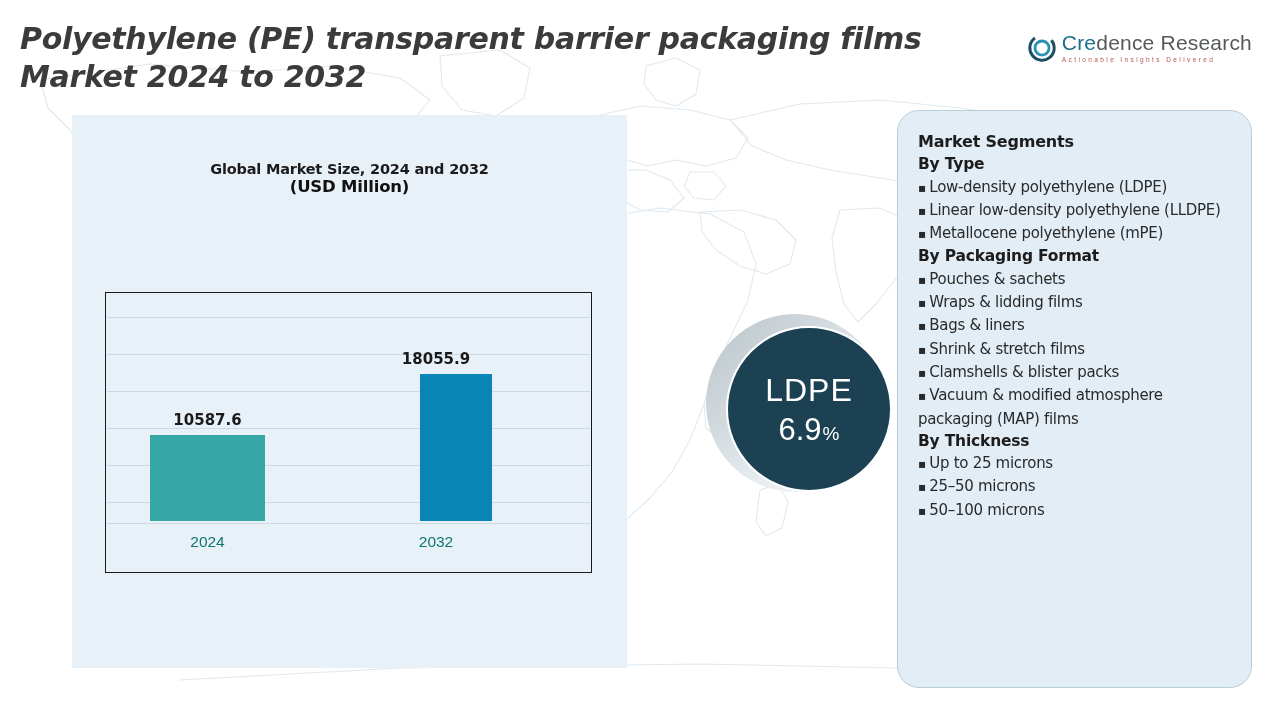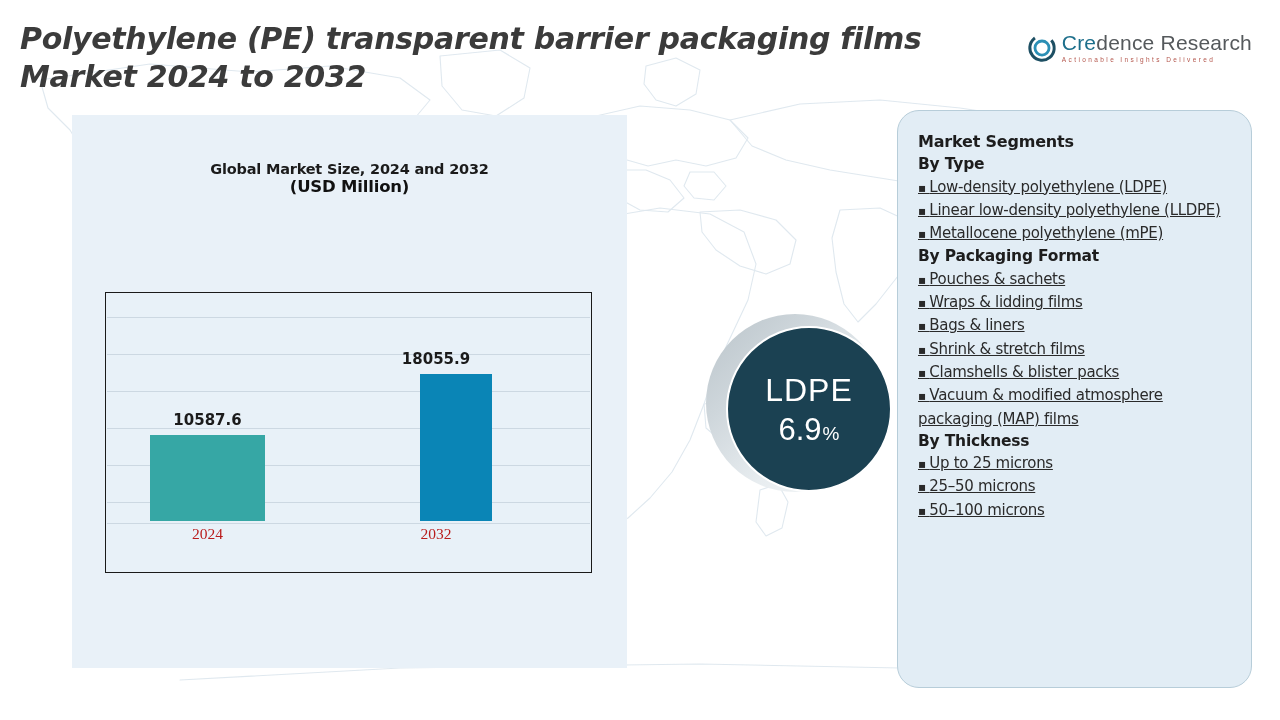--- a/index.html
+++ b/index.html
@@ -147,24 +147,24 @@
     font-size: 15px;
     font-weight: bold;
     color: #1b1b1b;
     white-space: nowrap;
   }
   .bar-cat {
     position: absolute;
     left: 50%;
     transform: translateX(-50%);
     top: 100%;
-    margin-top: 4px;
-    font-family: Liberation Serif, serif;
+    margin-top: 12px;
+    font-family: Liberation Sans, sans-serif;
     font-size: 15.5px;
-    color: #b91c1c;
+    color: #0f766e;
     white-space: nowrap;
   }
 
   
   #cagr-badge {
     position: absolute;
     left: 706px;
     top: 314px;
     width: 192px;
     height: 192px;
@@ -243,21 +243,20 @@
     color: #1d1d1d;
     line-height: 22.3px;
     letter-spacing: -0.2px;
   }
   .seg-item {
     font-family: "DejaVu Sans", sans-serif;
     font-size: 15px;
     color: #2a2a2a;
     line-height: 22.3px;
     letter-spacing: -0.3px;
-    text-decoration: underline;
   }
   .seg-item .blt { font-size: 12px; }
 </style>
 </head>
 <body>
 
 <div id="stage">
 
   <div id="world-map">
     <svg viewBox="0 0 1280 690" preserveAspectRatio="none" aria-hidden="true">

